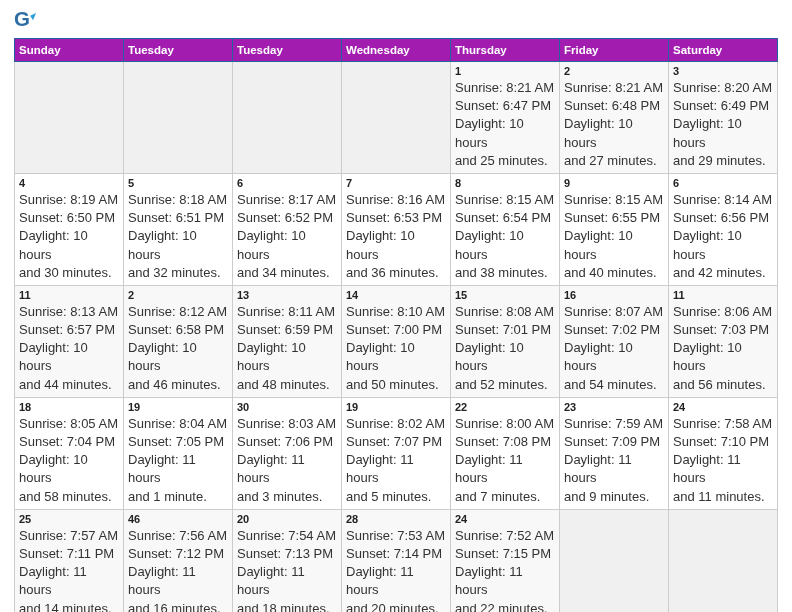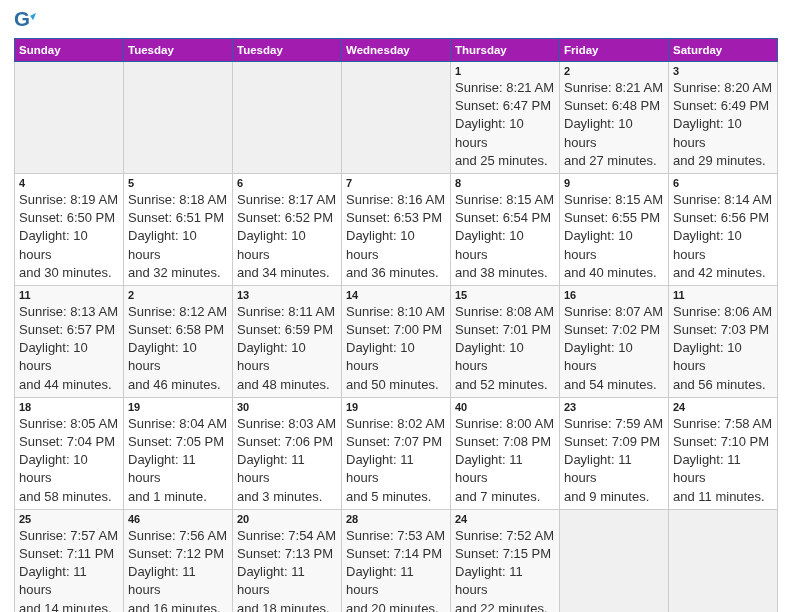--- a/index.html
+++ b/index.html
@@ -228,21 +228,21 @@
           </td>
           <td>
             <span class="day-num">30</span>
             <div class="day-info">Sunrise: 8:03 AM<br>Sunset: 7:06 PM<br>Daylight: 11 hours<br>and 3 minutes.</div>
           </td>
           <td>
             <span class="day-num">19</span>
             <div class="day-info">Sunrise: 8:02 AM<br>Sunset: 7:07 PM<br>Daylight: 11 hours<br>and 5 minutes.</div>
           </td>
           <td>
-            <span class="day-num">40</span>
+            <span class="day-num">22</span>
             <div class="day-info">Sunrise: 8:00 AM<br>Sunset: 7:08 PM<br>Daylight: 11 hours<br>and 7 minutes.</div>
           </td>
           <td>
             <span class="day-num">23</span>
             <div class="day-info">Sunrise: 7:59 AM<br>Sunset: 7:09 PM<br>Daylight: 11 hours<br>and 9 minutes.</div>
           </td>
           <td>
             <span class="day-num">24</span>
             <div class="day-info">Sunrise: 7:58 AM<br>Sunset: 7:10 PM<br>Daylight: 11 hours<br>and 11 minutes.</div>
           </td>

